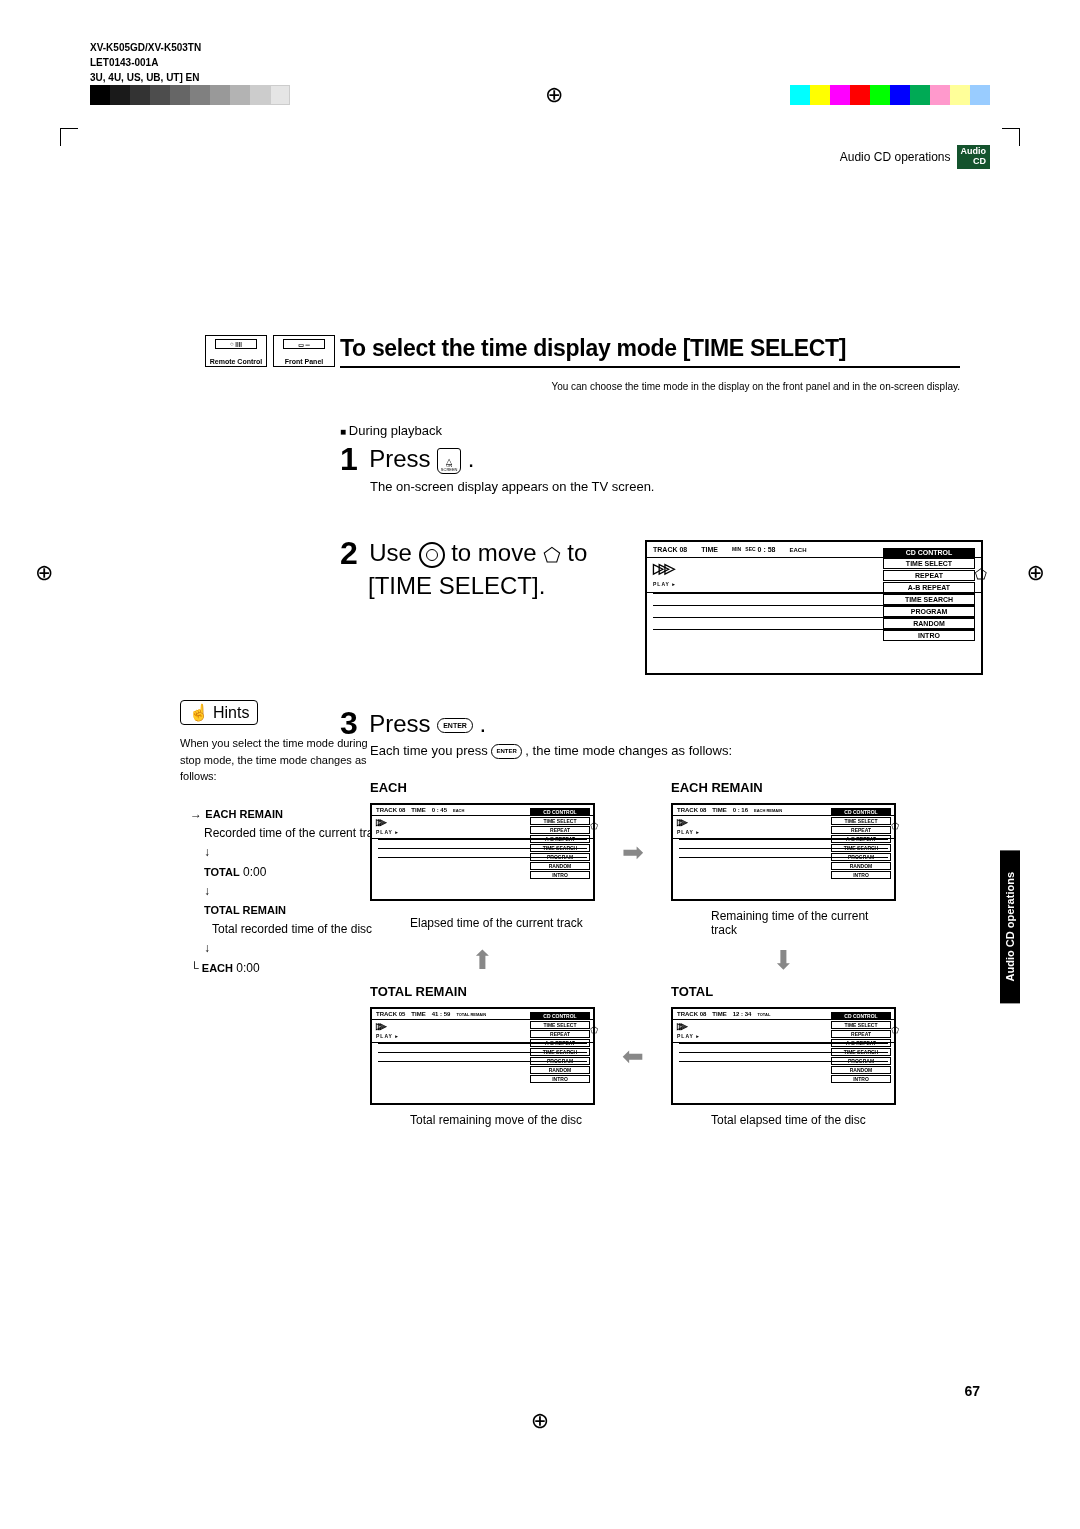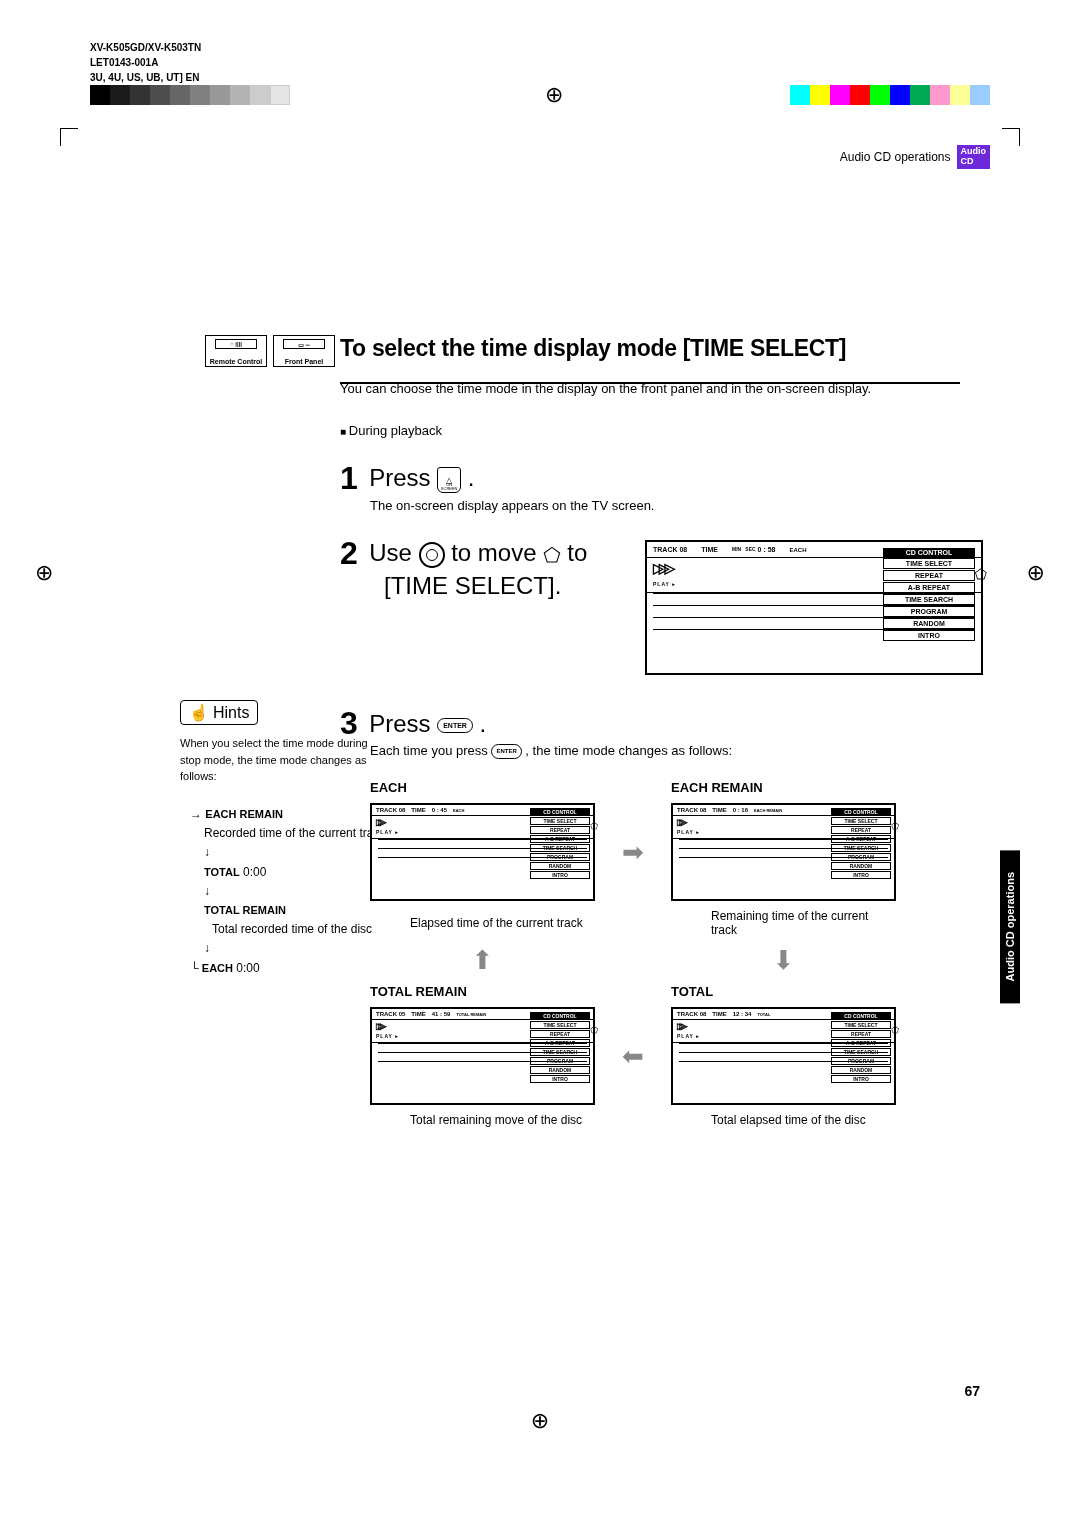--- a/index.html
+++ b/index.html
@@ -38,24 +38,24 @@
     position: absolute;
     top: 135px; left: 90px; right: 90px; bottom: 130px;
   }
   .top-right-label {
     position: absolute;
     top: 10px; right: 0;
     display: flex; align-items: center; gap: 6px;
     font-size: 12px;
   }
   .audio-cd-badge {
-    background: #6d28d9; color: #fff;
+    background: #14532d; color: #fff;
     font-size: 9px; font-weight: bold;
     padding: 2px 4px; line-height: 1.1;
-    text-align: left;
+    text-align: right;
   }
   .black-title-bar {
     position: absolute;
     top: 55px; left: 0; right: 0;
     background: #000; color: #fff;
     font-size: 36px; font-weight: bold;
     text-align: center;
     padding: 12px 8px;
     letter-spacing: -0.5px;
   }
@@ -75,45 +75,45 @@
     font-size: 7px; font-weight: bold;
     display: flex; flex-direction: column;
     align-items: center; justify-content: space-between;
     padding: 3px 0 1px;
   }
   .icon-box .shape { width: 42px; height: 10px; border: 1px solid #000; display:flex; align-items:center; justify-content:center; font-size:6px; }
   .subhead {
     position: absolute;
     font-size: 23px; font-weight: bold;
     border-bottom: 2px solid #000;
-    padding-bottom: 20px;
+    padding-bottom: 4px;
     letter-spacing: -0.3px;
   }
   .sub1 { top: 200px; left: 250px; right: 30px; }
   .sub1-desc {
     position: absolute; top: 245px; left: 250px; right: 30px;
-    font-size: 13px; line-height: 1.45;
+    font-size: 10px; line-height: 1.45; text-align: right;
   }
   .during { position:absolute; top:288px; left:250px; font-size:13px; }
   .during::before { content:"■ "; font-size:10px; }
   .step {
     position: absolute; left: 250px; right: 30px;
   }
   .step-num {
     font-size: 32px; font-weight: bold;
     display: inline-block; vertical-align: middle;
     margin-right: 8px;
   }
   .step-title {
     font-size: 24px; display: inline; vertical-align: middle;
   }
   .step-desc {
     font-size: 13px; margin-left: 30px; line-height: 1.45;
   }
-  .step1 { top: 325px; }
+  .step1 { top: 306px; }
   .step2 { top: 400px; }
   .step3 { top: 570px; }
   .btn-icon {
     display:inline-block; vertical-align:middle;
     border:1.5px solid #000; border-radius:3px 3px 6px 6px;
     width:24px; height:26px; font-size:5px;
     text-align:center; padding-top:3px; line-height:1;
     position:relative;
   }
   .btn-icon::before { content:"△"; display:block; font-size:8px; margin-top:6px;}
@@ -291,21 +291,21 @@
 
   <div class="step step2">
     <span class="step-num">2</span>
     <span class="step-title">
       <span>Use</span>
       <span class="joy-icon"></span>
       <span>to move</span>
       <span class="cursor-icon">⬠</span>
       <span>to</span>
       <br>
-      <span style="margin-left:44px">[TIME SELECT].</span>
+      <span style="margin-left:28px">[TIME SELECT].</span>
     </span>
   </div>
 
   <div class="osd-panel osd-big">
     <div class="osd-inner-top">
       <span>TRACK 08</span>
       <span>TIME</span>
       <span style="font-size:5px;line-height:1"><span>MIN</span>&nbsp;&nbsp;&nbsp;<span>SEC</span></span>
       <span style="margin-left:-12px">0 : 58</span>
       <span style="font-size:6px">EACH</span>

